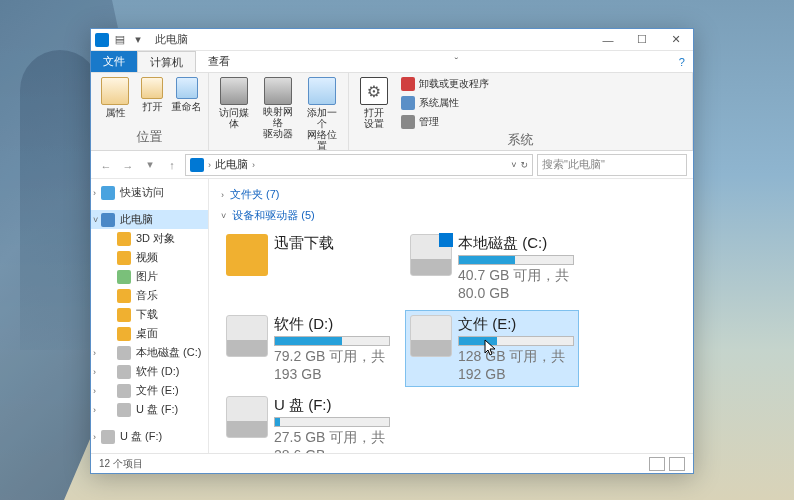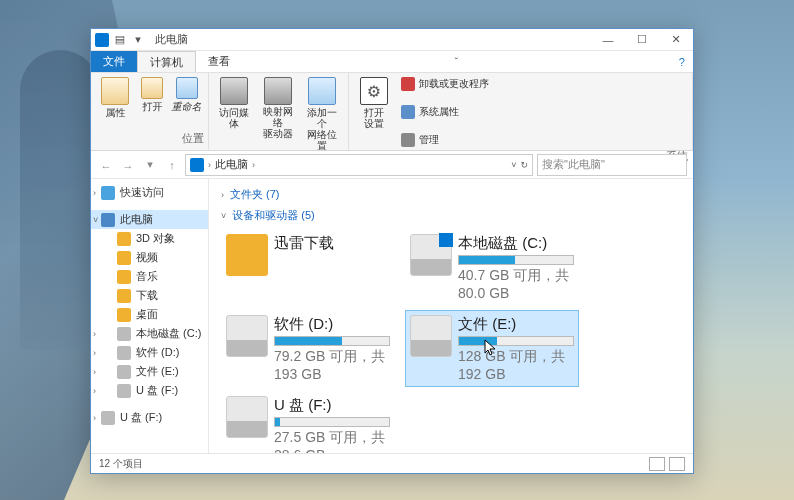--- a/index.html
+++ b/index.html
@@ -15,31 +15,31 @@
 .titlebar-controls { margin-left: auto; display: flex; }
 .tb-btn { width: 34px; height: 22px; display: flex; align-items: center; justify-content: center; color: #555; }
 .ribbon-tabs { height: 22px; display: flex; align-items: stretch; background: #fff; border-bottom: 1px solid #e1e1e1; }
 .rtab { padding: 8px 12px; display:flex; align-items:center; font-size: 11px; color: #333; }
 .rtab.file { background: #1979ca; color: #fff; }
 .rtab.active { background: #f5f5f5; border: 1px solid #d0d0d0; border-bottom: none; }
 .rtab-help { margin-left:auto; padding: 0 8px; display:flex; align-items:center; color:#555; }
 .ribbon { height: 78px; background: #f5f5f5; border-bottom: 1px solid #d8d8d8; display: flex; }
 .rgroup { border-right: 1px solid #e0e0e0; padding: 2px 4px; display:flex; flex-direction:column; }
 .rgroup-body { flex:1; display:flex; align-items:flex-start; gap:2px; }
-.rgroup-label { text-align:right; font-size:11px; color:#666; padding-bottom:2px; }
+.rgroup-label { text-align:center; font-size:13px; color:#666; padding-bottom:2px; }
 .rbtn-lg { width: 42px; display:flex; flex-direction:column; align-items:center; gap:2px; padding:2px; }
 .rbtn-lg .ic { width:28px; height:28px; border:1px solid #c8a050; background: linear-gradient(#fff5e0,#f0d090); border-radius:2px; }
 .rbtn-lg .ic.blue { border-color:#5a8fc7; background: linear-gradient(#dceeff,#a8d0f0); }
 .rbtn-lg .ic.dark { border-color:#666; background: linear-gradient(#ddd,#999); }
 .rbtn-lg .ic.gear { border-color:#444; background:#fff; position:relative; }
 .rbtn-lg .ic.gear::after{content:"⚙";position:absolute;inset:0;display:flex;align-items:center;justify-content:center;font-size:16px;color:#555;}
 .rbtn-lg span { font-size:10px; text-align:center; line-height:1.1; color:#333; }
 .rbtn-sm { display:flex; align-items:center; gap:4px; padding:2px 4px; font-size:10px; color:#333; white-space:nowrap; }
 .rbtn-sm .ic-s { width:14px; height:14px; background:#5a8fc7; border-radius:2px; }
-.rstack { display:flex; flex-direction:column; gap:10px; }
+.rstack { display:flex; flex-direction:column; gap:1px; }
 .addrbar { height: 28px; display:flex; align-items:center; gap:4px; padding: 3px 6px; border-bottom:1px solid #e8e8e8; }
 .nav-arrow { width:18px; height:18px; display:flex; align-items:center; justify-content:center; color:#888; border-radius:2px; }
 .addr-box { flex:1; height:22px; border:1px solid #ccc; display:flex; align-items:center; padding:0 4px; gap:4px; background:#fff; }
 .addr-icon { width:14px; height:14px; background:#0078d4; border-radius:2px; }
 .addr-dd { color:#666; font-size:9px; }
 .addr-refresh { margin-left:auto; color:#555; }
 .search-box { width:150px; height:22px; border:1px solid #ccc; display:flex; align-items:center; padding:0 4px; gap:4px; color:#888; background:#fff; }
 .body { flex:1; display:flex; min-height:0; }
 .sidebar { width:118px; border-right:1px solid #e8e8e8; overflow-y:auto; padding:4px 0; }
 .sb-item { display:flex; align-items:center; gap:5px; padding:2px 6px 2px 10px; font-size:11px; color:#333; white-space:nowrap; position:relative; }
@@ -104,21 +104,21 @@
     <div class="rgroup" style="width:118px;">
       <div class="rgroup-body">
         <div class="rbtn-lg">
             <div class="ic"></div>
             <span>属性</span>
           </div>
         <div class="rbtn-lg" style="width:30px;">
             <div class="ic" style="width:22px;height:22px;"></div>
             <span>打开</span>
           </div>
-        <div class="rbtn-lg" style="width:36px;font-style:italic;">
+        <div class="rbtn-lg" style="width:36px;">
             <div class="ic blue" style="width:22px;height:22px;"></div>
             <span>重命名</span>
           </div>
       </div>
       <div class="rgroup-label">位置</div>
     </div>
     <div class="rgroup" style="width:140px;">
       <div class="rgroup-body">
         <div class="rbtn-lg">
             <div class="ic dark"></div>
@@ -196,20 +196,24 @@
         </div>
       <div class="sb-item child">
           <span class="sb-ic"></span>
           <span>3D 对象</span>
         </div>
       <div class="sb-item child">
           <span class="sb-ic"></span>
           <span>视频</span>
         </div>
       <div class="sb-item child">
+          <span class="sb-ic img"></span>
+          <span>图片</span>
+        </div>
+      <div class="sb-item child">
           <span class="sb-ic"></span>
           <span>音乐</span>
         </div>
       <div class="sb-item child">
           <span class="sb-ic"></span>
           <span>下载</span>
         </div>
       <div class="sb-item child">
           <span class="sb-ic"></span>
           <span>桌面</span>

